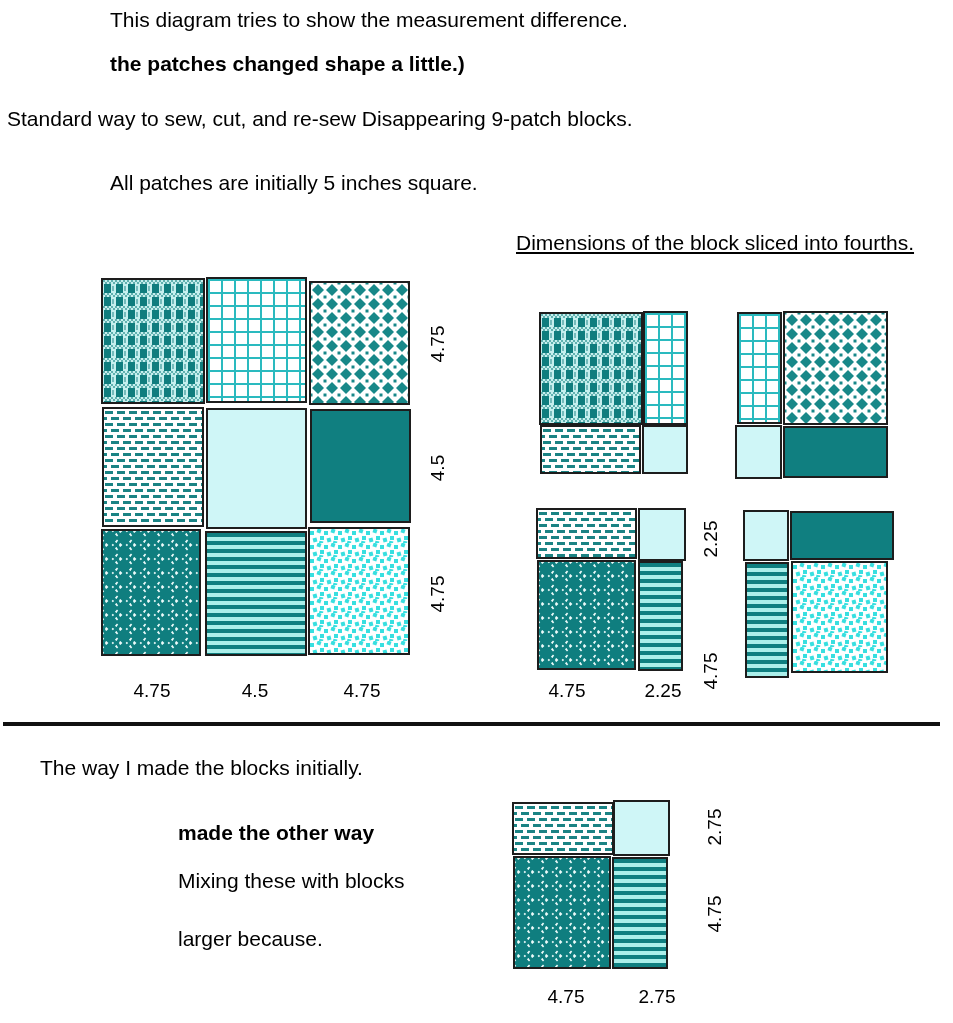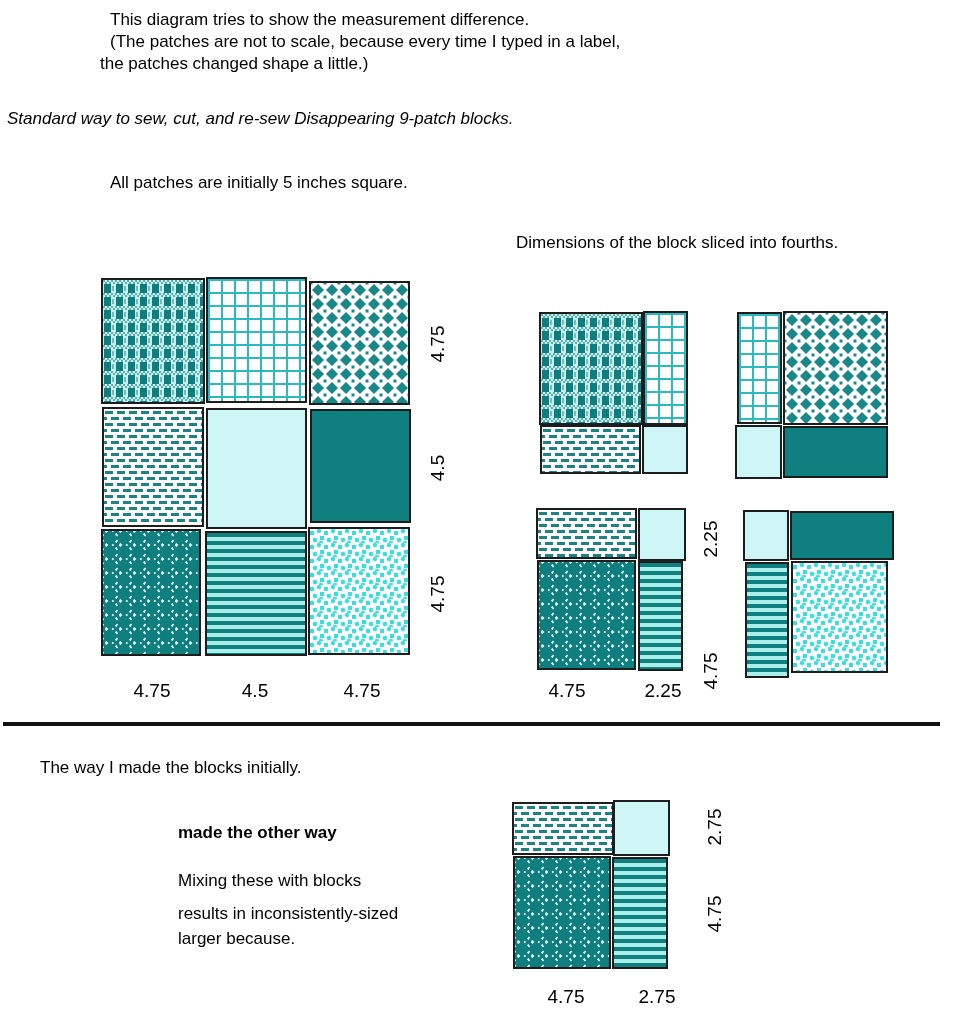--- a/index.html
+++ b/index.html
@@ -1,20 +1,20 @@
 <!DOCTYPE html>
 <html><head>
 <meta charset="utf-8">
 <style>
   html,body{margin:0;padding:0;background:#ffffff;}
   .canvas{
     position:relative;width:953px;height:1023px;background:#ffffff;overflow:hidden;
     font-family:"Liberation Sans", sans-serif;color:#000;
   }
-  .txt{position:absolute;font-size:17px;line-height:22px;white-space:nowrap;}
+  .txt{position:absolute;font-size:21px;line-height:22px;white-space:nowrap;}
   .patch{position:absolute;border:2px solid #1d1d1d;box-sizing:border-box;background:#fff;}
   .patch svg{display:block;width:100%;height:100%;}
   .solid-dark{background:#107f80;}
   .solid-light{background:#cff6f7;}
   .hlabel{position:absolute;font-size:19px;width:76px;text-align:center;white-space:nowrap;}
   .vlabel{position:absolute;font-size:19px;width:64px;height:24px;line-height:24px;text-align:center;
           transform:rotate(-90deg);transform-origin:center;white-space:nowrap;}
   .divider{position:absolute;background:#111;height:4px;}
   .defs-holder{position:absolute;width:0;height:0;}
 </style>
@@ -70,26 +70,25 @@
           <rect x="7" y="0" width="4" height="4" transform="rotate(18 9 2)"></rect>
           <rect x="10" y="7" width="4" height="4"></rect>
           <rect x="3" y="9" width="4" height="4" transform="rotate(-15 5 11)"></rect>
           <rect x="9" y="12" width="4" height="4" transform="rotate(12 11 14)"></rect>
         </g>
       </pattern>
     </defs>
   </svg>
 
   <div class="txt" style="left:110px;top:9px;">This diagram tries to show the measurement difference.</div>
-  <div class="txt" style="left:110px;top:31px;">(The patches are not to scale, because every time I typed in a label,</div>
-  <div class="txt" style="left:100px;top:53px;">the patches changed shape a little.)</div>
-
-  <div class="txt" style="left:7px;top:108px;font-style:italic;">Standard way to sew, cut, and re-sew Disappearing 9-patch blocks.</div>
+  <div class="txt" style="left:110px;top:53px;font-weight:bold;">the patches changed shape a little.)</div>
+
+  <div class="txt" style="left:7px;top:108px;">Standard way to sew, cut, and re-sew Disappearing 9-patch blocks.</div>
   <div class="txt" style="left:110px;top:160px;margin-top:12px;">All patches are initially 5 inches square.</div>
-  <div class="txt" style="left:516px;top:232px;">Dimensions of the block sliced into fourths.</div>
+  <div class="txt" style="left:516px;top:232px;text-decoration:underline;">Dimensions of the block sliced into fourths.</div>
 
   <div class="patch" style="left:101px;top:278px;width:104px;height:126px;">
       <svg>
         <rect width="100%" height="100%" fill="url(#p-plaid)"></rect>
       </svg>
     </div>
   <div class="patch" style="left:206px;top:277px;width:101px;height:126px;">
       <svg>
         <rect width="100%" height="100%" fill="url(#p-grid)"></rect>
       </svg>
@@ -193,21 +192,20 @@
   <div class="vlabel" style="left:679px;top:527px;">2.25</div>
   <div class="vlabel" style="left:679px;top:659px;">4.75</div>
   <div class="hlabel" style="left:529px;top:680px;">4.75</div>
   <div class="hlabel" style="left:625px;top:680px;">2.25</div>
 
   <div class="divider" style="left:3px;top:722px;width:937px;"></div>
 
   <div class="txt" style="left:5px;top:757px;margin-left:35px;">The way I made the blocks initially.</div>
   <div class="txt" style="left:178px;top:870px;">Mixing these with blocks</div>
   <div class="txt" style="left:178px;top:822px;font-weight:bold;">made the other way</div>
-  <div class="txt" style="left:178px;top:903px;">results in inconsistently-sized</div>
   <div class="txt" style="left:178px;top:928px;">larger because.</div>
 
   <div class="patch" style="left:512px;top:802px;width:102px;height:53px;">
       <svg>
         <rect width="100%" height="100%" fill="url(#p-dash)"></rect>
       </svg>
     </div>
   <div class="patch solid-light" style="left:613px;top:800px;width:57px;height:56px;"></div>
   <div class="patch" style="left:513px;top:856px;width:98px;height:113px;">
       <svg>

